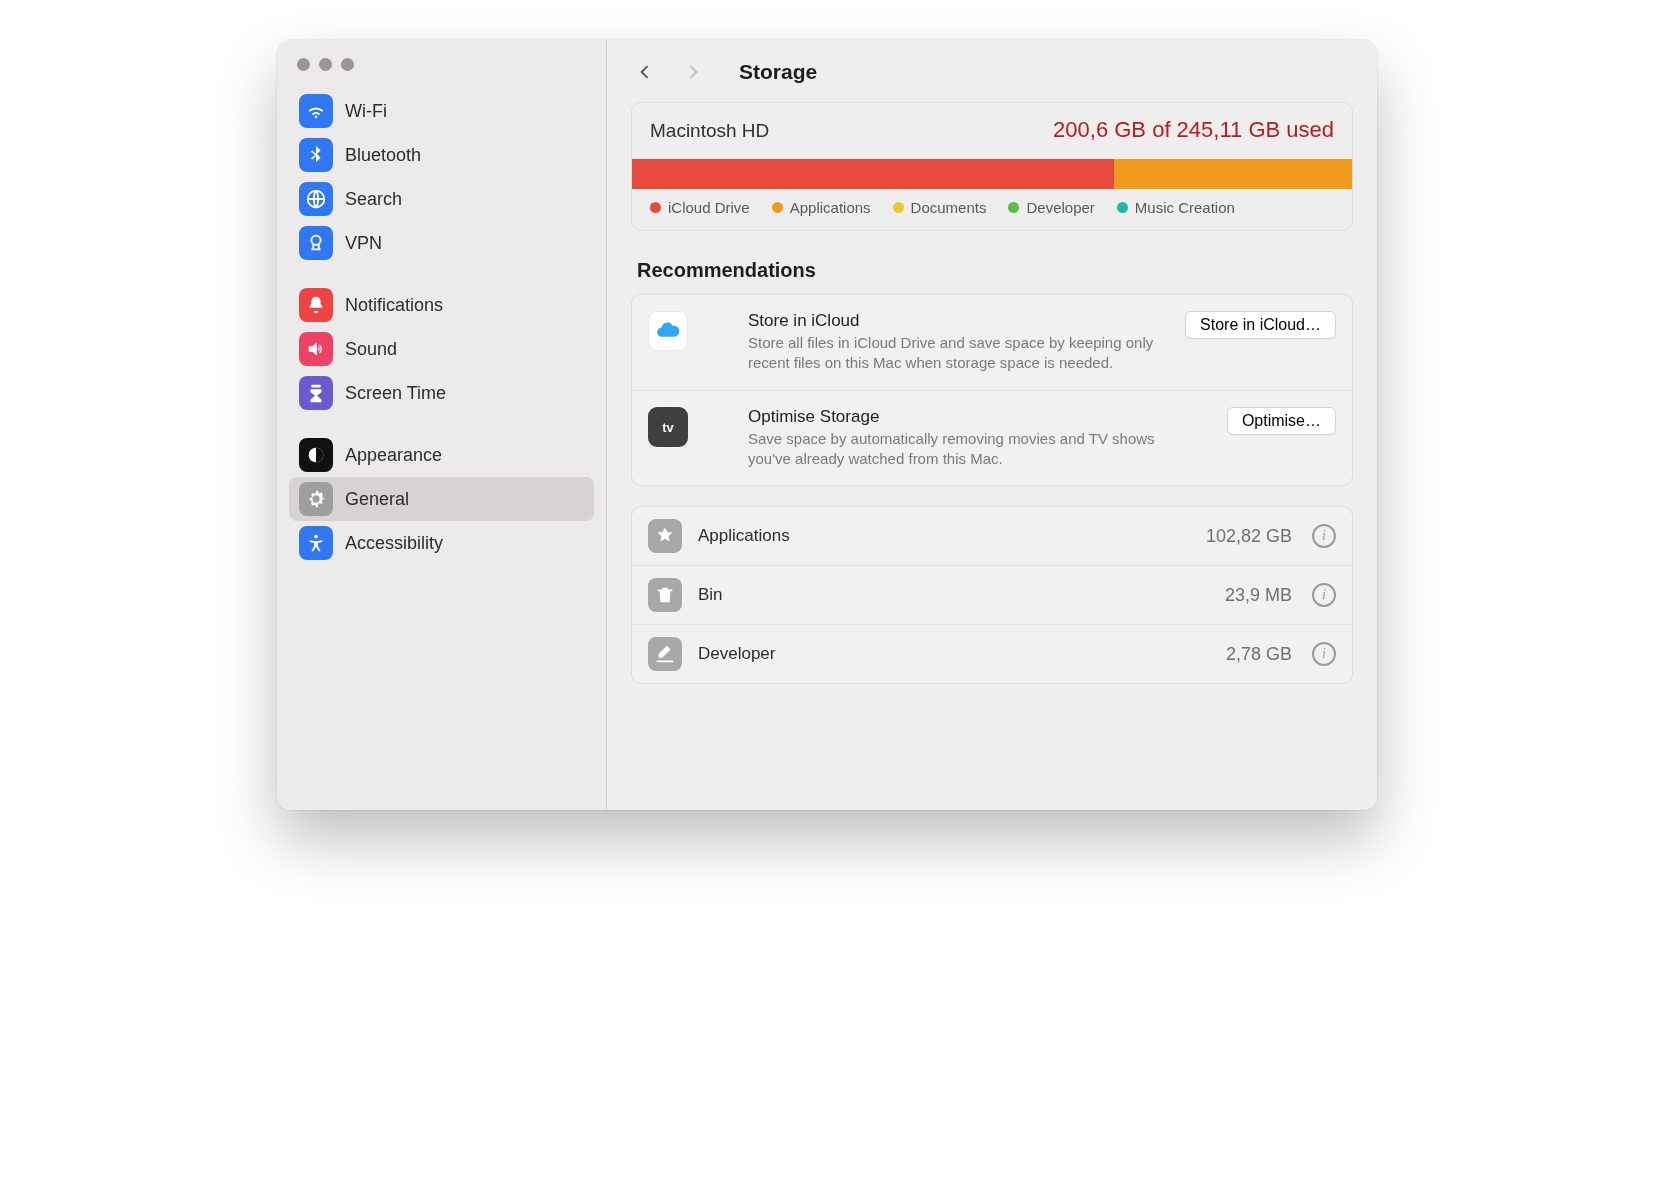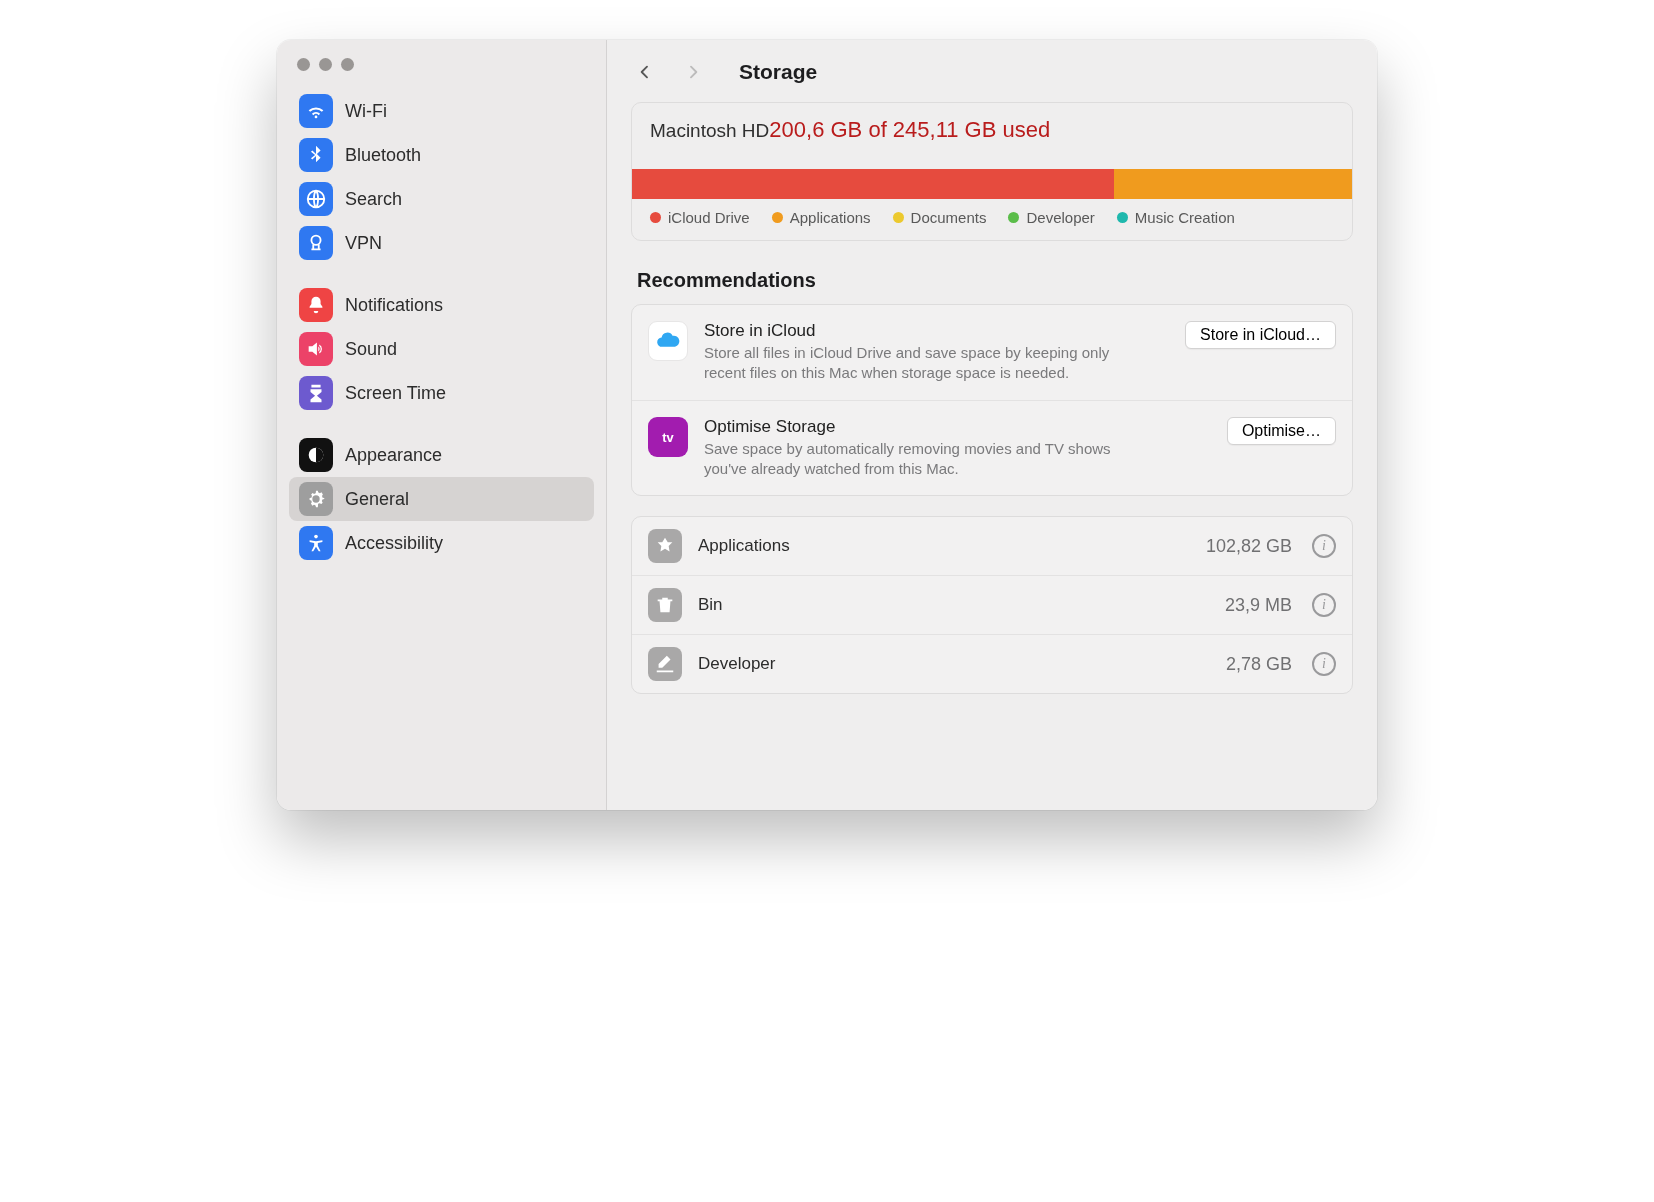--- a/index.html
+++ b/index.html
@@ -106,22 +106,22 @@
   .nav-back { color: #575757; }
   .nav-fwd  { color: #bcbbbb; }
   .page-title { font-size: 21px; font-weight: 700; margin-left: 8px; }
   .disk-card {
     border: 1px solid #dddcdc;
     background: #fcfcfc00;
     border-radius: 10px;
     overflow: hidden;
   }
   .disk-head {
-    display: flex; align-items: baseline;
-    padding: 14px 18px 26px;
+    display: flex; justify-content: space-between; align-items: baseline;
+    padding: 14px 18px 16px;
   }
   .disk-name { font-size: 19px; color: #303030; }
   .disk-used { font-size: 22px; color: #b91c1c; }
   .bar {
     height: 30px;
     display: flex;
     margin: 0;
     overflow: hidden;
   }
   .bar-seg { height: 100%; }
@@ -147,23 +147,23 @@
     display: flex; gap: 16px; padding: 16px 16px;
     align-items: flex-start;
   }
   .rec-row + .rec-row { border-top: 1px solid #e3e2e2; }
   .rec-icon {
     width: 40px; height: 40px; border-radius: 9px;
     background: #fff; border: 1px solid #e7e6e6;
     display: flex; align-items: center; justify-content: center;
     flex-shrink: 0;
   }
-  .rec-icon.dark { background: #a21caf; border: none; color: #fff; }
+  .rec-icon.dark { background: #404040; border: none; color: #fff; }
   .rec-icon svg { width: 28px; height: 28px; }
-  .rec-text { flex: 1; }
+  .rec-text { flex: 1; margin-left: 44px; }
   .rec-title { font-size: 17px; color: #222; margin-bottom: 2px; }
   .rec-desc  { font-size: 15px; color: #7a7a7c; line-height: 1.35; max-width:420px;}
   .rec-btn {
     background: #ffffff;
     border: 1px solid #d3d2d2;
     border-radius: 6px;
     padding: 4px 14px;
     font-size: 16px;
     box-shadow: 0 1px 1px rgba(0,0,0,0.04);
     white-space: nowrap;

